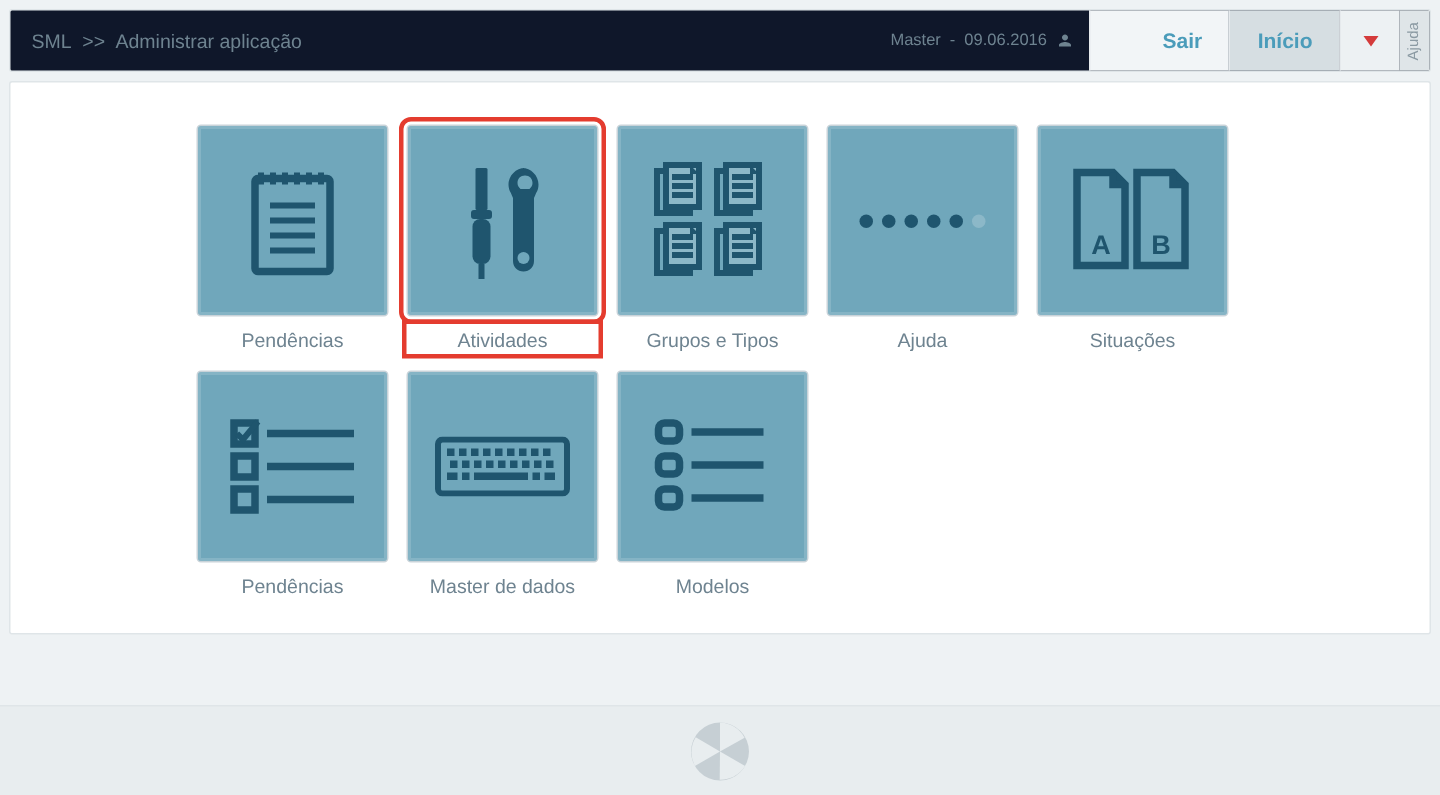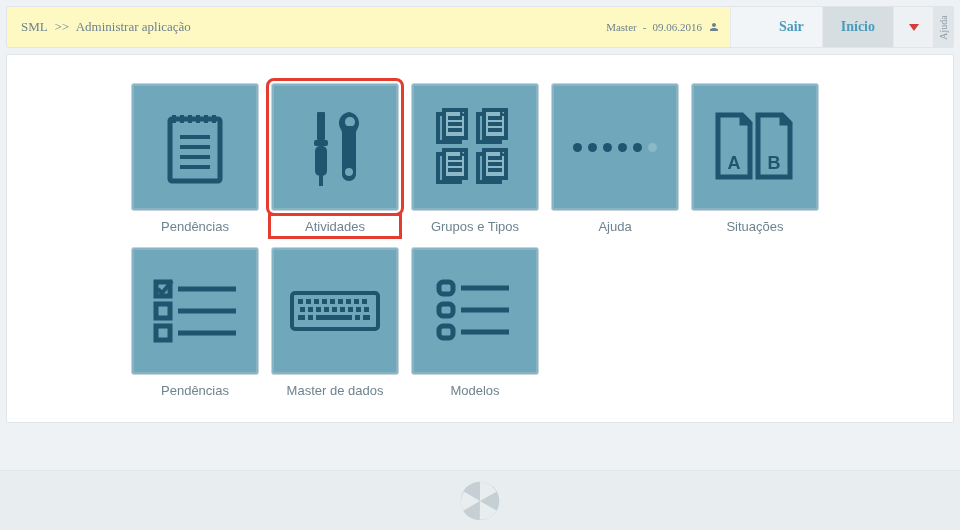--- a/index.html
+++ b/index.html
@@ -7,26 +7,25 @@
     font-family: "Segoe UI", Tahoma, Arial, sans-serif;
     background: #eef2f4;
     width: 960px;
     height: 530px;
     overflow: hidden;
     position: relative;
   }
   .topbar {
     display: flex;
     align-items: center;
-    background: #fef9c3;
+    background: #0f172a;
     height: 42px;
     margin: 6px;
     border: 1px solid #dfe5e8;
     border-radius: 2px;
-    font-family: Liberation Serif, serif;
   }
   .breadcrumb {
     padding-left: 14px;
     color: #6e8390;
     font-size: 13px;
     font-weight: 500;
     flex: 1;
   }
   .breadcrumb .sep { margin: 0 4px; }
   .userinfo {

